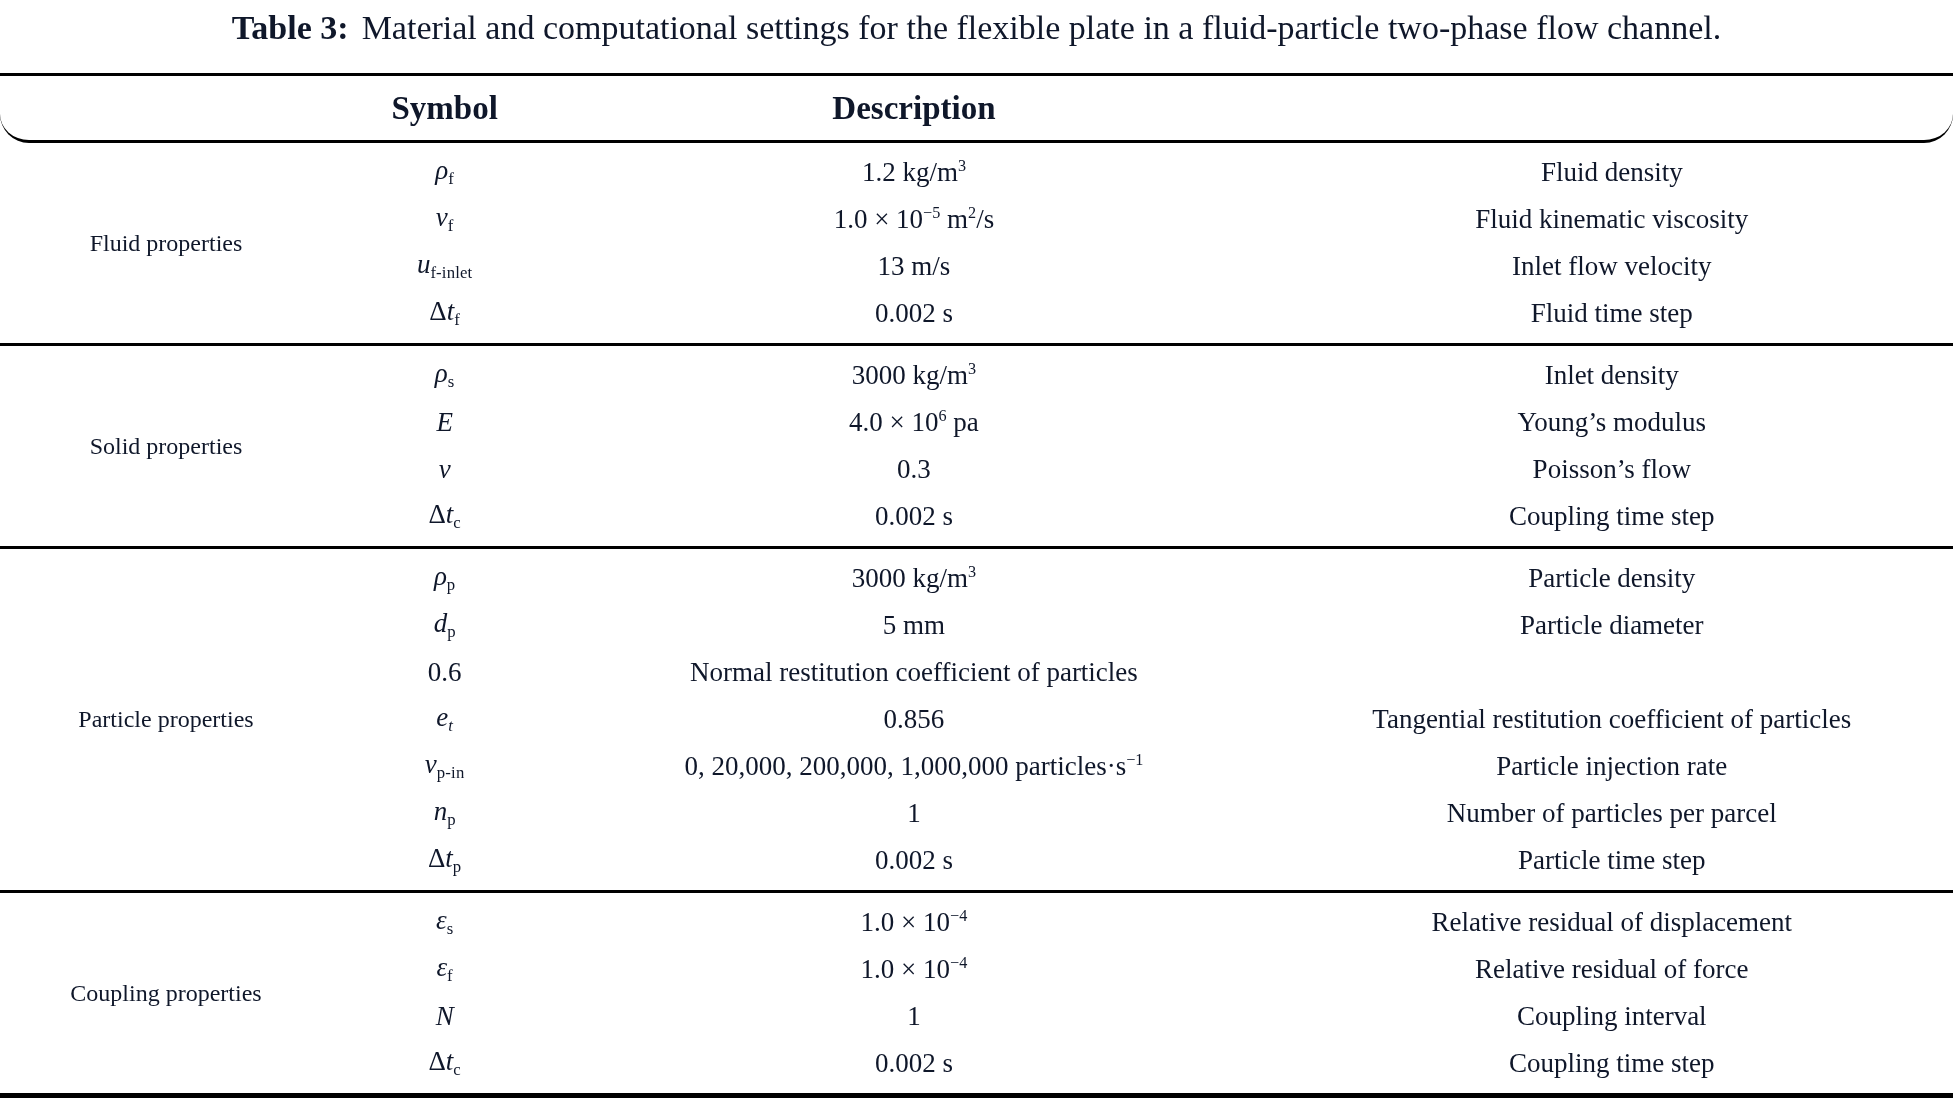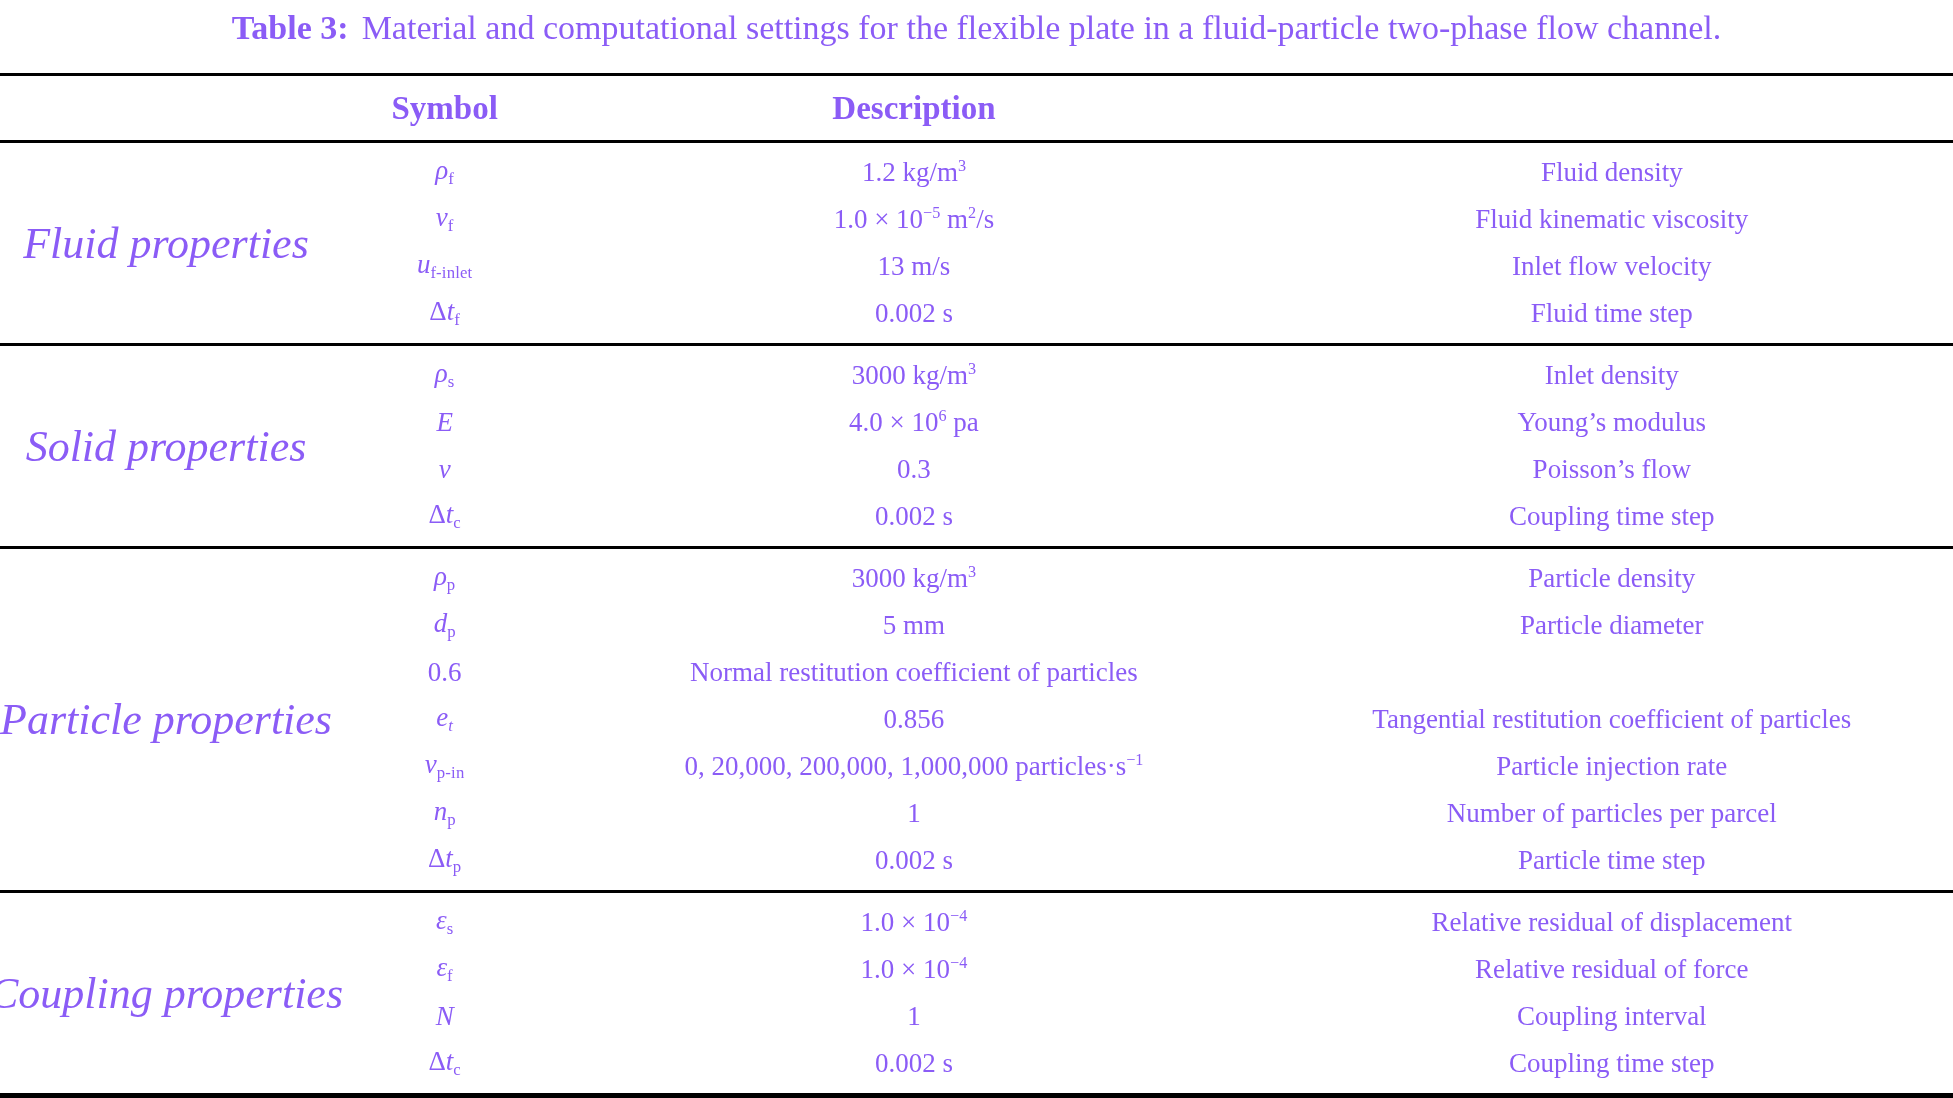--- a/index.html
+++ b/index.html
@@ -1,34 +1,34 @@
 <!DOCTYPE html>
 <html><head>
 <meta charset="utf-8">
 <style>
   html,body{margin:0;padding:0;background:#ffffff;}
   .page{
     width:1953px;height:1098px;box-sizing:border-box;
-    font-family:"Liberation Serif", serif;color:#8b5cf6;background:#ffffff;
+    font-family:"Liberation Serif", serif;color:#0f172a;background:#ffffff;
     overflow:hidden;
   }
   .caption{
     height:73px;box-sizing:border-box;padding-top:8px;
     display:flex;align-items:flex-start;justify-content:center;
     font-size:34px;line-height:1.2;white-space:nowrap;
   }
   .caption .prefix{font-weight:bold;margin-right:13px;}
   .tbl{border-top:3px solid #000;}
   .sect{display:flex;border-bottom:3px solid #000;}
-  .sect.head{height:64px;}
+  .sect.head{height:64px;border-radius:29px;}
   .sect.last{border-bottom:6px solid #000;}
   .gcell{
     width:17%;box-sizing:border-box;
     display:flex;align-items:center;justify-content:center;
-    font-style:italic;font-size:44px;white-space:nowrap;
+    font-size:24px;white-space:nowrap;
   }
   .rows{
     flex:1;display:flex;flex-direction:column;
     justify-content:center;padding:6px 0;box-sizing:border-box;
   }
   .head .rows{padding:0;}
   .row{
     height:47px;display:grid;
     grid-template-columns:13.9% 44% 42.1%;
   }

